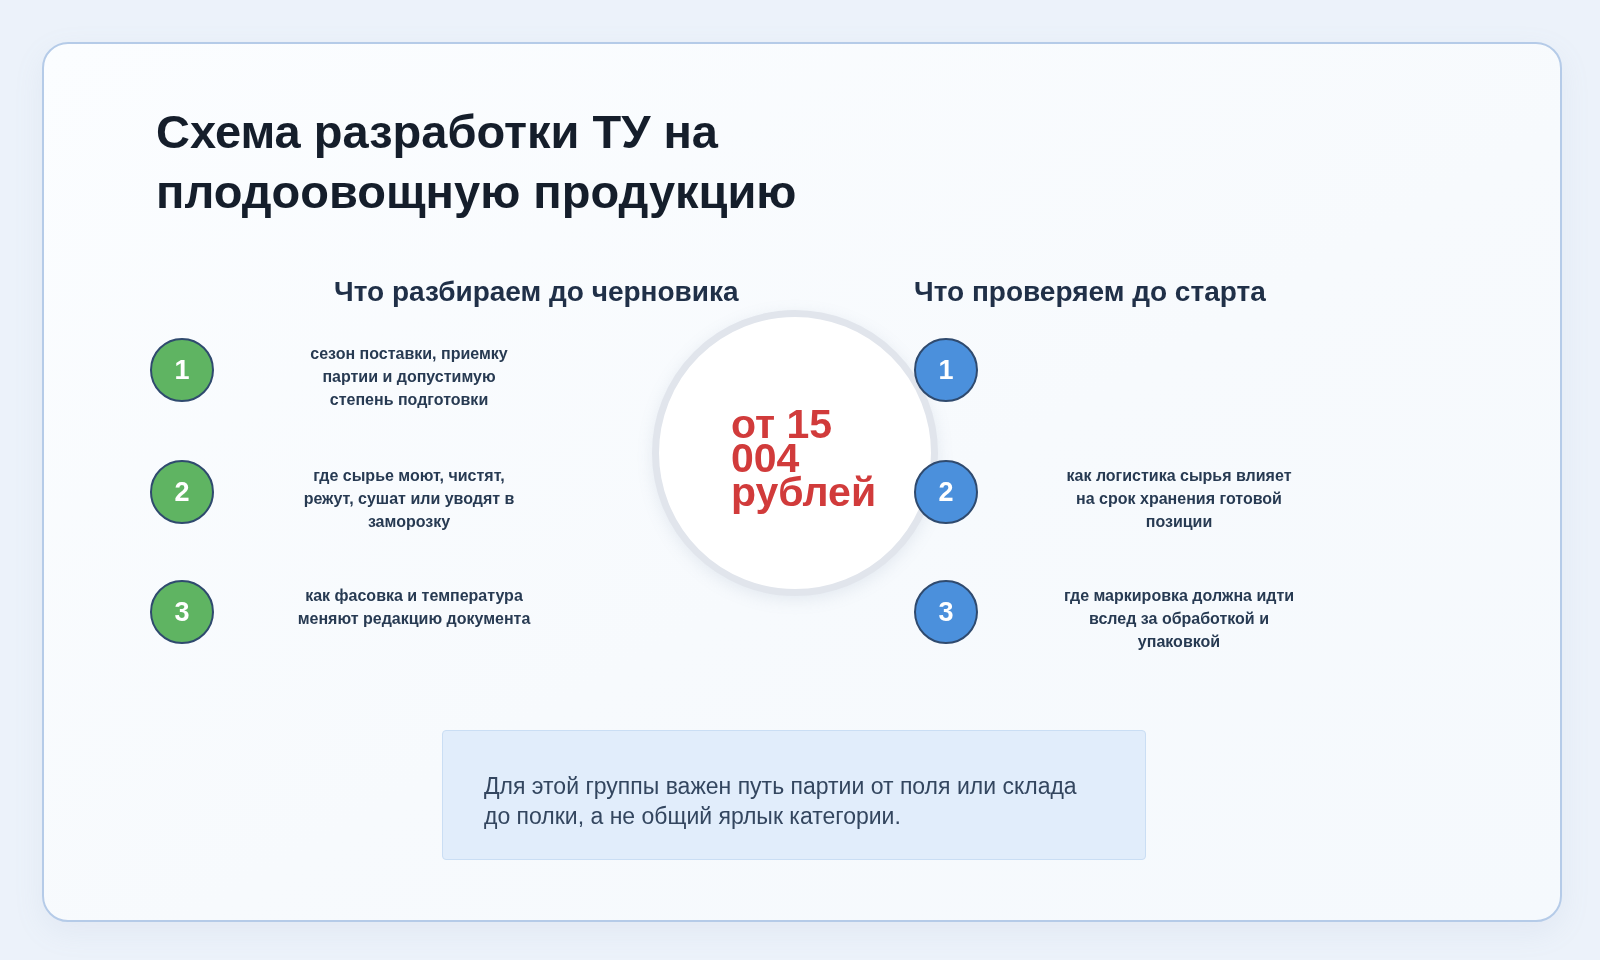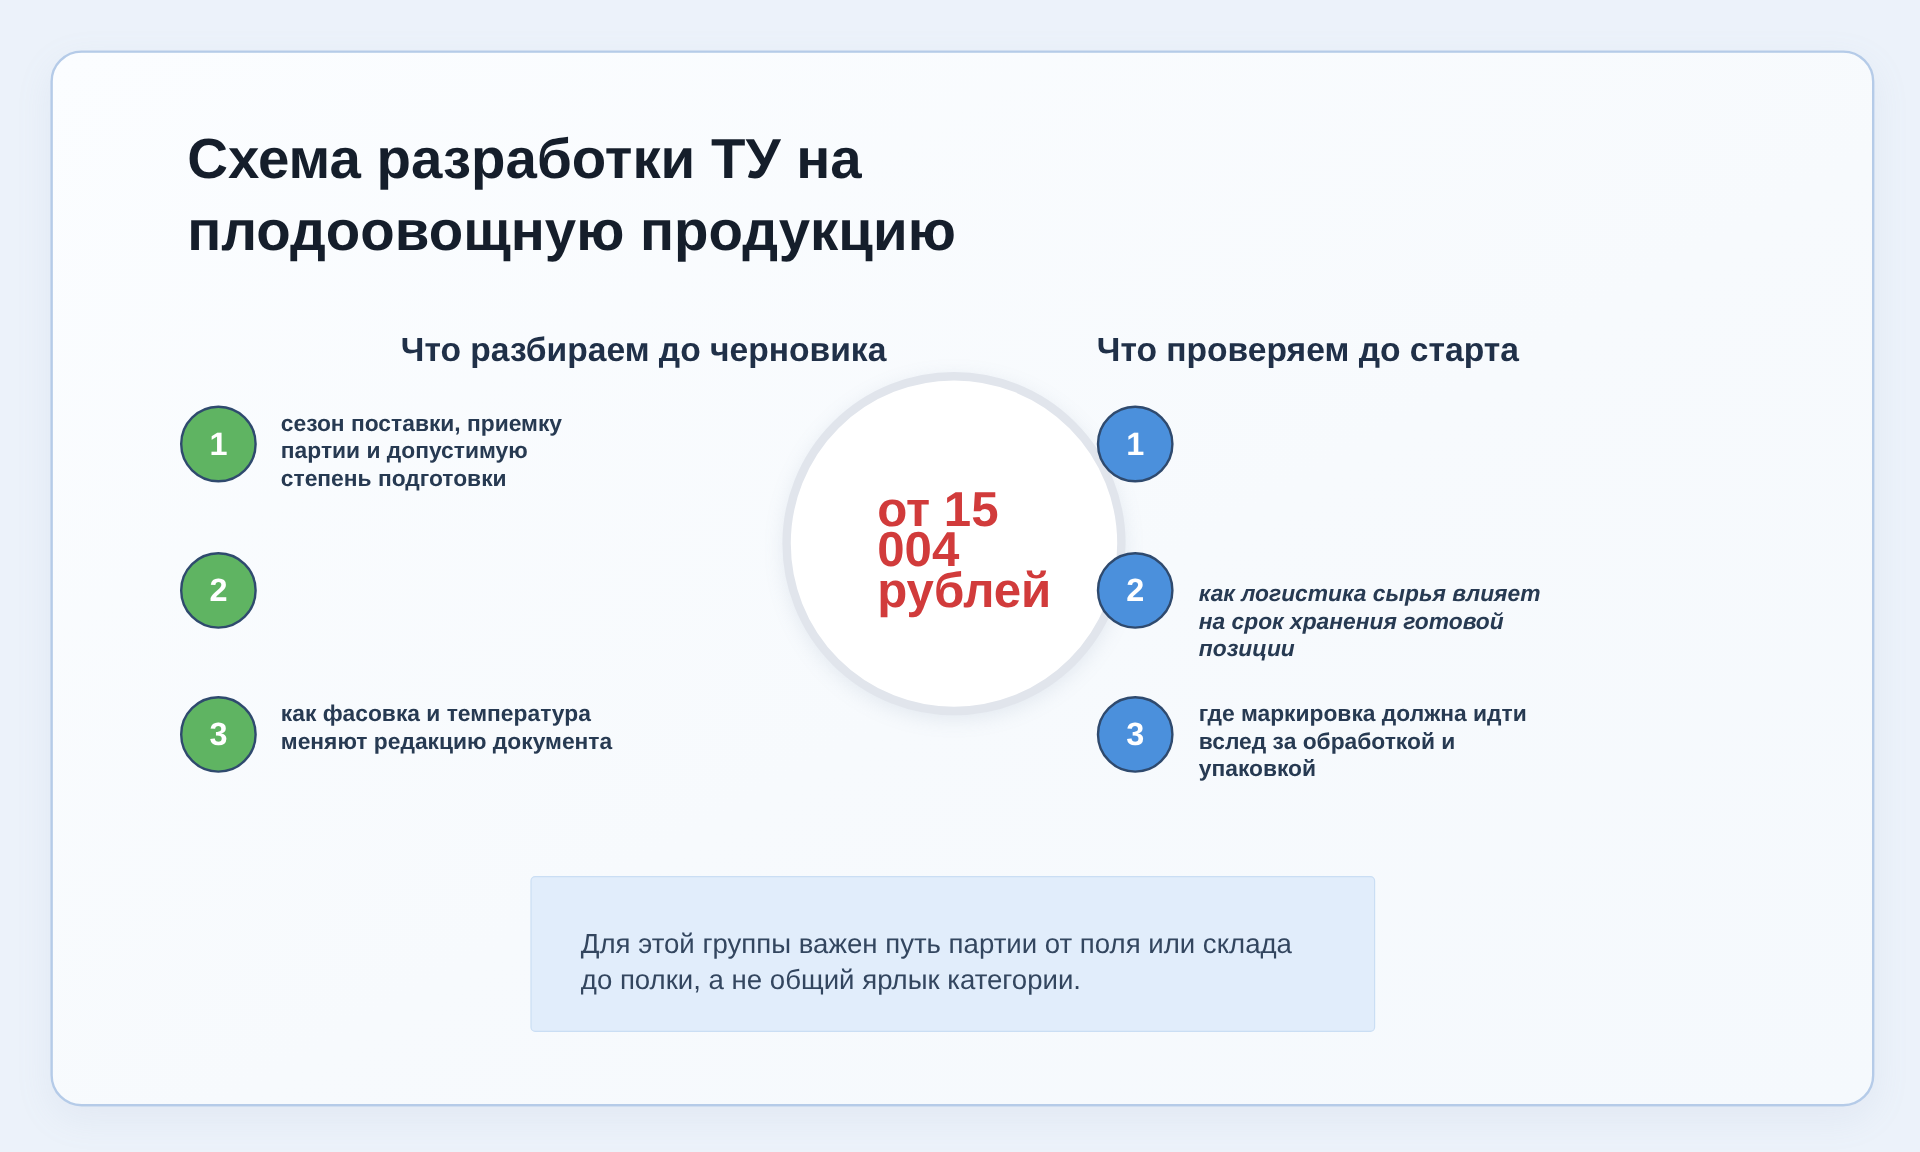--- a/index.html
+++ b/index.html
@@ -63,38 +63,39 @@
     justify-content: center;
     font-size: 27px;
     font-weight: 700;
     color: #ffffff;
   }
   .num-circle.green { background: #5fb462; }
   .num-circle.blue  { background: #4b90dc; }
 
   .item-text {
     position: absolute;
-    font-size: 19px;
+    font-size: 16px;
     line-height: 23px;
     font-weight: 700;
     color: #273a52;
     white-space: pre-line;
+    text-align: center;
   }
   
   .l-c1 { left: 106px; top: 294px; }
   .l-c2 { left: 106px; top: 416px; }
   .l-c3 { left: 106px; top: 536px; }
   .l-t1 { left: 190px; top: 298px; width: 350px; }
   .l-t2 { left: 190px; top: 420px; width: 350px; }
   .l-t3 { left: 190px; top: 540px; width: 360px; }
   .r-c1 { left: 870px; top: 294px; }
   .r-c2 { left: 870px; top: 416px; }
   .r-c3 { left: 870px; top: 536px; }
   .r-t1 { left: 955px; top: 298px; width: 360px; }
-  .r-t2 { left: 955px; top: 440px; width: 360px; font-style: italic; }
+  .r-t2 { left: 955px; top: 420px; width: 360px; }
   .r-t3 { left: 955px; top: 540px; width: 360px; }
 
   .price-circle {
     position: absolute;
     left: 608px;              
     top: 266px;               
     width: 286px;
     height: 286px;
     box-sizing: border-box;
     background: #ffffff;
@@ -151,20 +152,23 @@
     <div class="num-circle green l-c1">
       <span>1</span>
     </div>
     <div class="item-text l-t1">сезон поставки, приемку
 партии и допустимую
 степень подготовки</div>
 
     <div class="num-circle green l-c2">
       <span>2</span>
     </div>
+    <div class="item-text l-t2">где сырье моют, чистят,
+режут, сушат или уводят в
+заморозку</div>
 
     <div class="num-circle green l-c3">
       <span>3</span>
     </div>
     <div class="item-text l-t3">как фасовка и температура
 меняют редакцию документа</div>
 
     <div class="price-circle">
       <div class="price-text">от 15
 004

